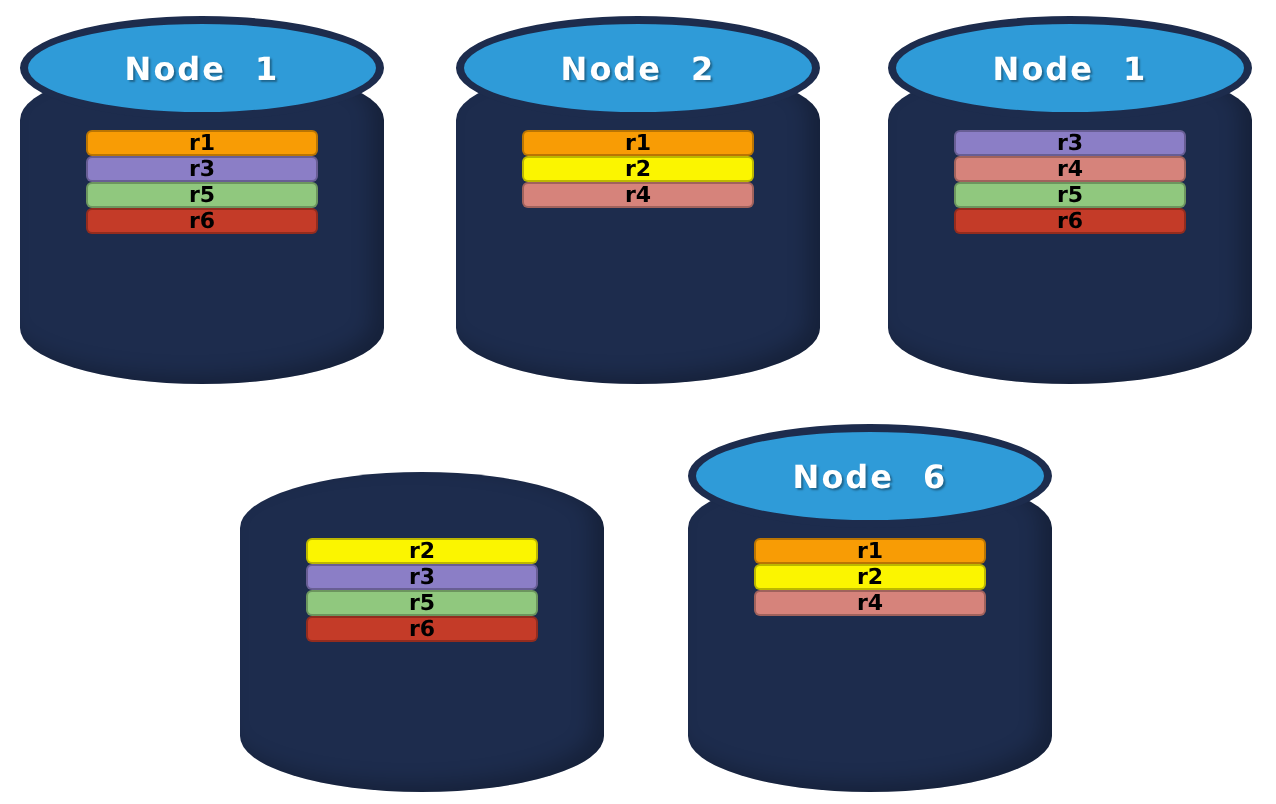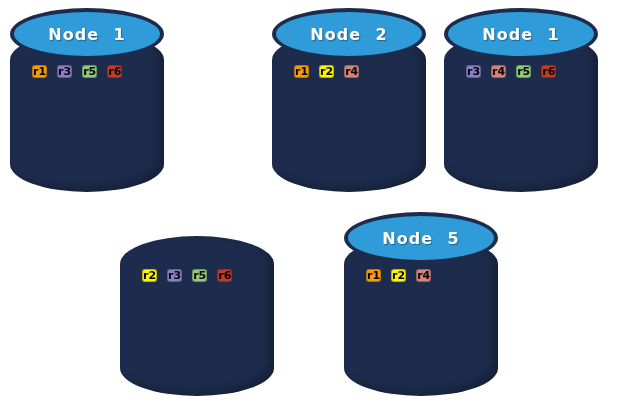--- a/index.html
+++ b/index.html
@@ -9,21 +9,21 @@
   }
   .canvas {
     position: relative;
     width: 638px;
     height: 402px;
     background: #ffffff;
     overflow: hidden;
   }
   .node {
     position: absolute;
-    width: 154px;
+    width: 182px;
     height: 184px;
   }
   .cyl-body {
     position: absolute;
     left: 0; right: 0;
     top: 24px; bottom: 0;
     background: var(--cyl-body, #1d2c4d);
     border-radius: 50% / 28px;
     box-shadow: inset -6px -4px 10px rgba(0,0,0,0.25);
   }
@@ -45,42 +45,41 @@
     color: var(--title-color, #ffffff);
     font-size: 16px;
     font-weight: bold;
     letter-spacing: 1px;
     word-spacing: 8px;
     text-shadow: 1px 1px 1px rgba(0,0,0,0.35);
     white-space: nowrap;
   }
   .records {
     position: absolute;
-    left: 22px; right: 33px;
+    left: 33px; right: 33px;
     top: 57px;
     display: flex;
-    flex-direction: row;
-    gap: 10px;
+    flex-direction: column;
     z-index: 3;
   }
   .record {
     height: 13px;
     box-sizing: border-box;
     border: 1px solid rgba(0,0,0,0.25);
     border-radius: 3px;
     display: flex;
     align-items: center;
     justify-content: center;
     font-size: 11px;
     font-weight: bold;
     line-height: 1;
     color: var(--record-text, #000000);
   }
   .node-1 { left: 10px;  top: 8px; }
-  .node-2 { left: 228px; top: 8px; margin-left: 44px; }
+  .node-2 { left: 228px; top: 8px; }
   .node-3 { left: 444px; top: 8px; }
   .node-4 { left: 120px; top: 212px; }
   .node-5 { left: 344px; top: 212px; }
 </style>
 </head>
 <body>
 
 <div class="canvas">
 
   <div class="node node-1">
@@ -157,21 +156,21 @@
         </div>
       <div class="record" style="background-color: rgb(196, 59, 40);">
           <span>r6</span>
         </div>
     </div>
   </div>
 
   <div class="node node-5">
     <div class="cyl-body"></div>
     <div class="cyl-top">
-      <span class="node-title">Node 5</span>
+      <span class="node-title">Node 6</span>
     </div>
     <div class="records">
       <div class="record" style="background-color: rgb(248, 156, 5);">
           <span>r1</span>
         </div>
       <div class="record" style="background-color: rgb(251, 245, 0);">
           <span>r2</span>
         </div>
       <div class="record" style="background-color: rgb(214, 131, 123);">
           <span>r4</span>

